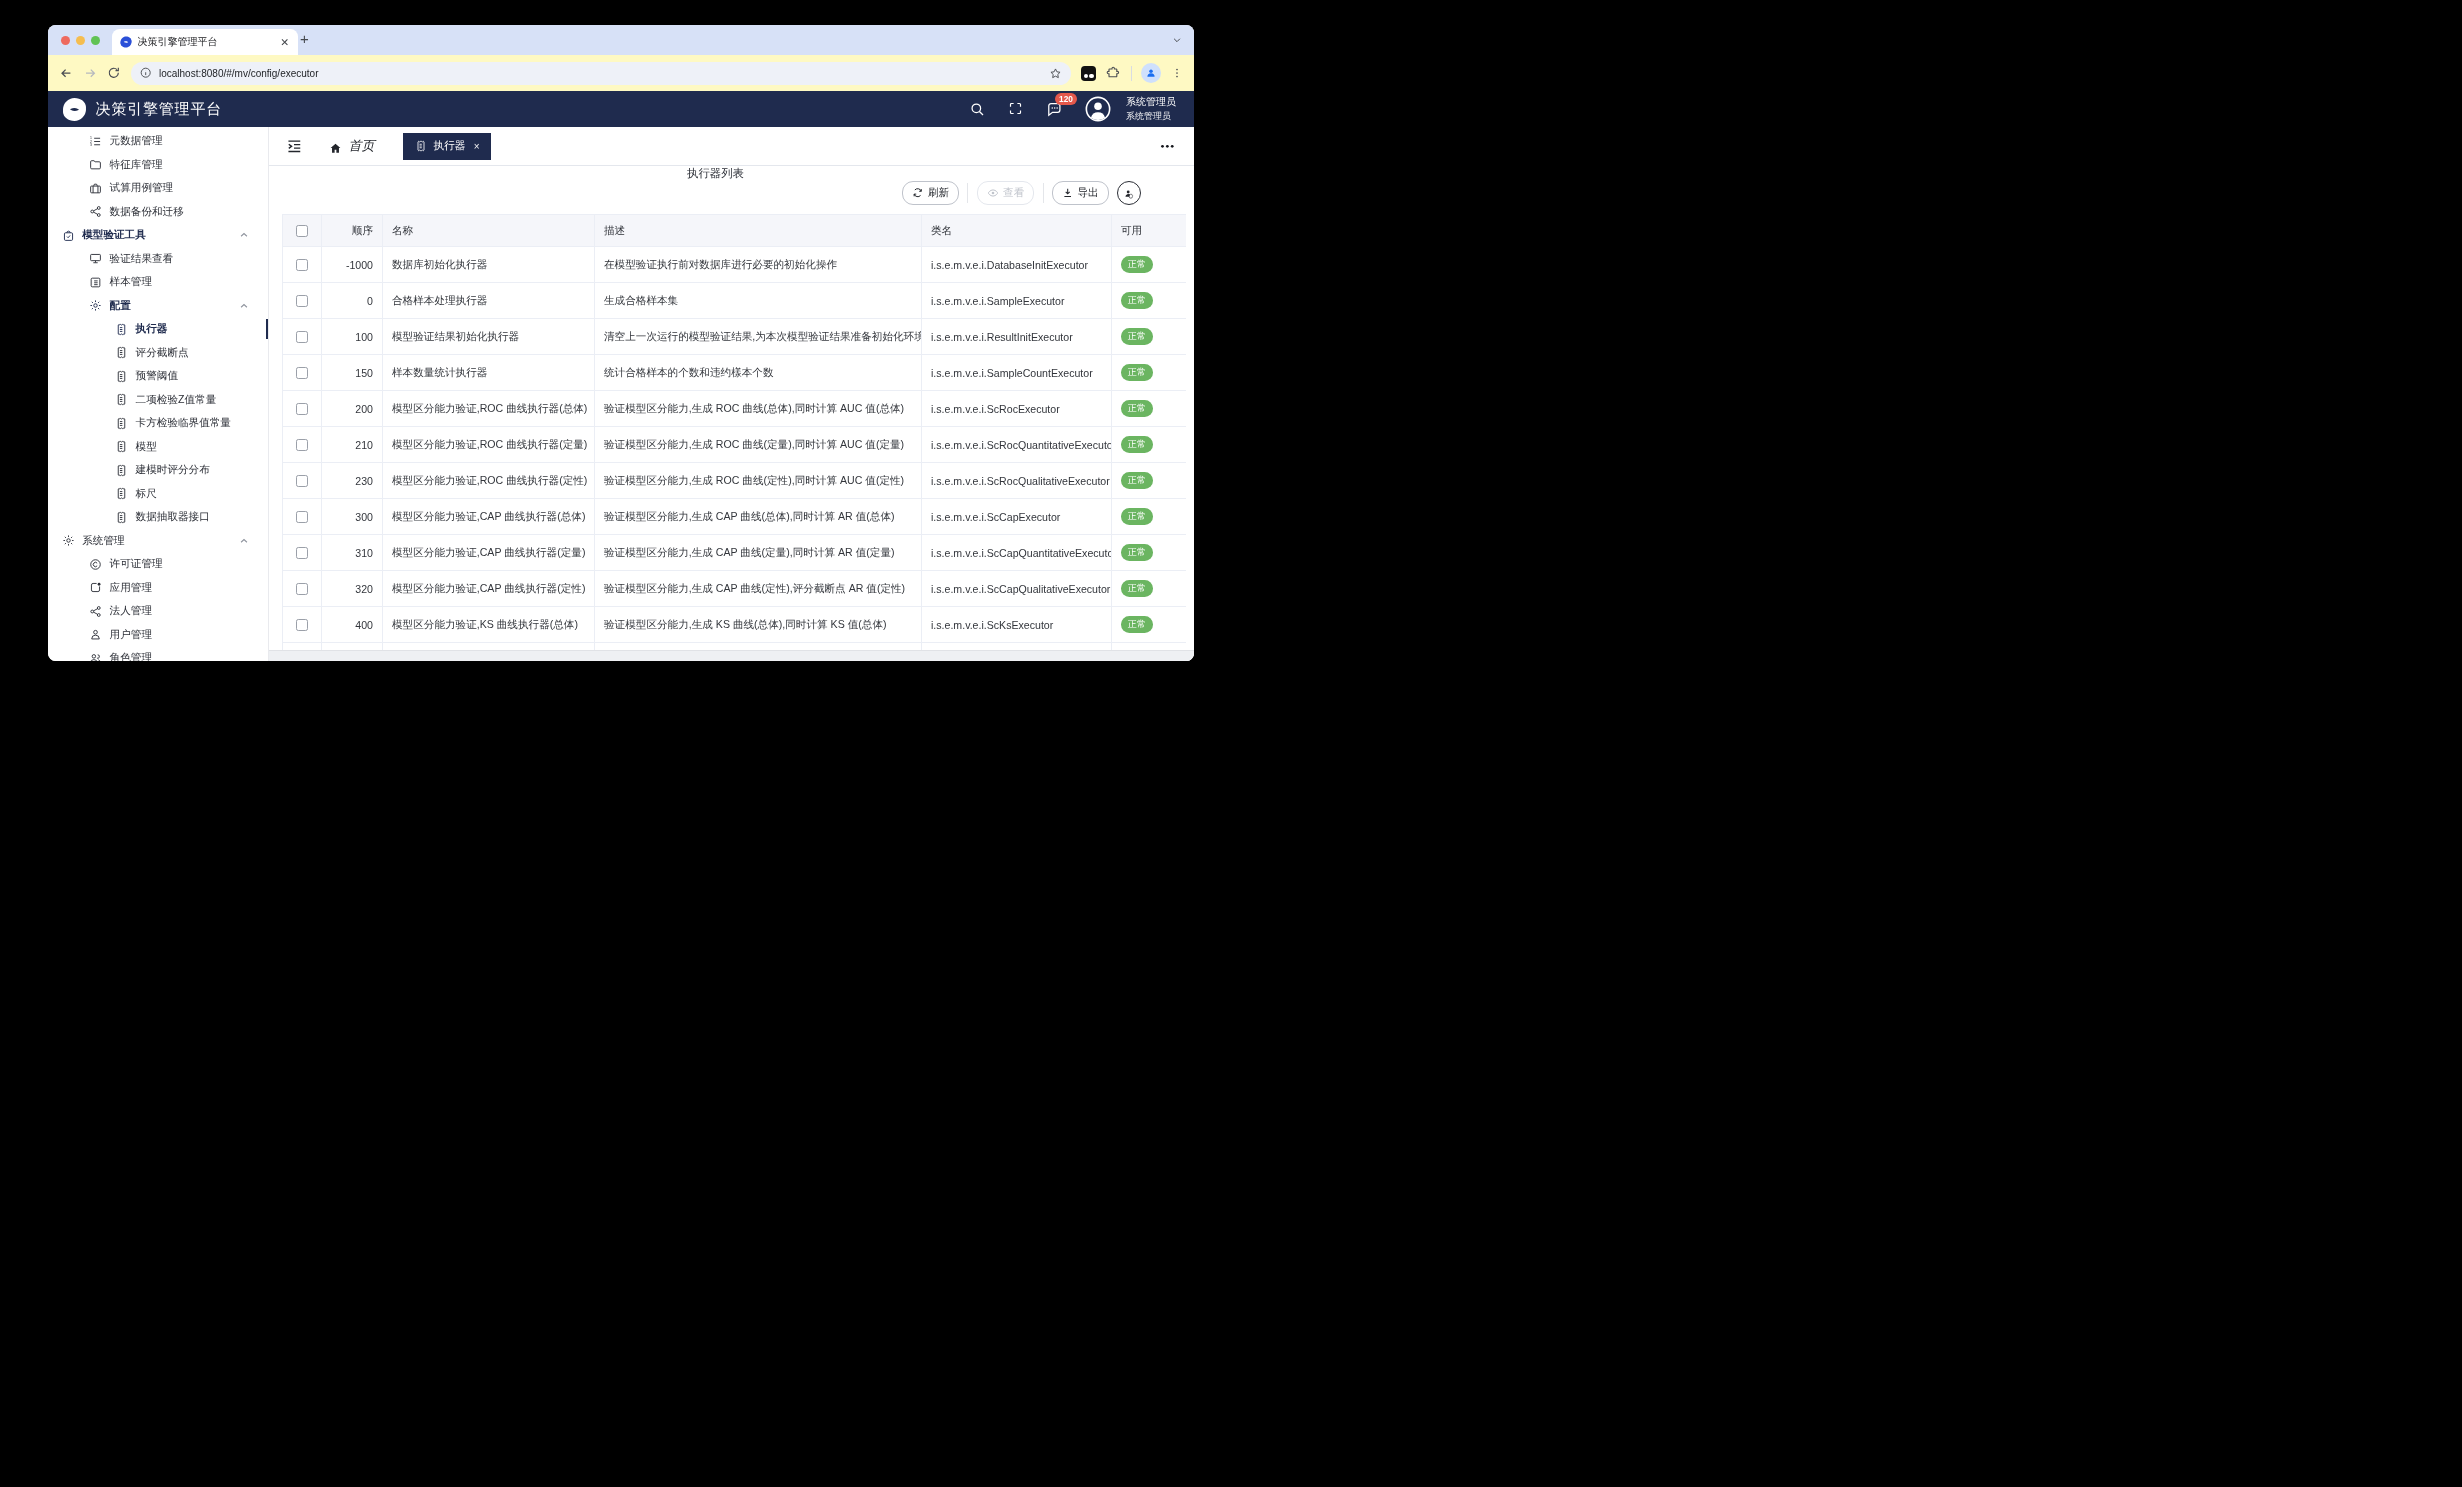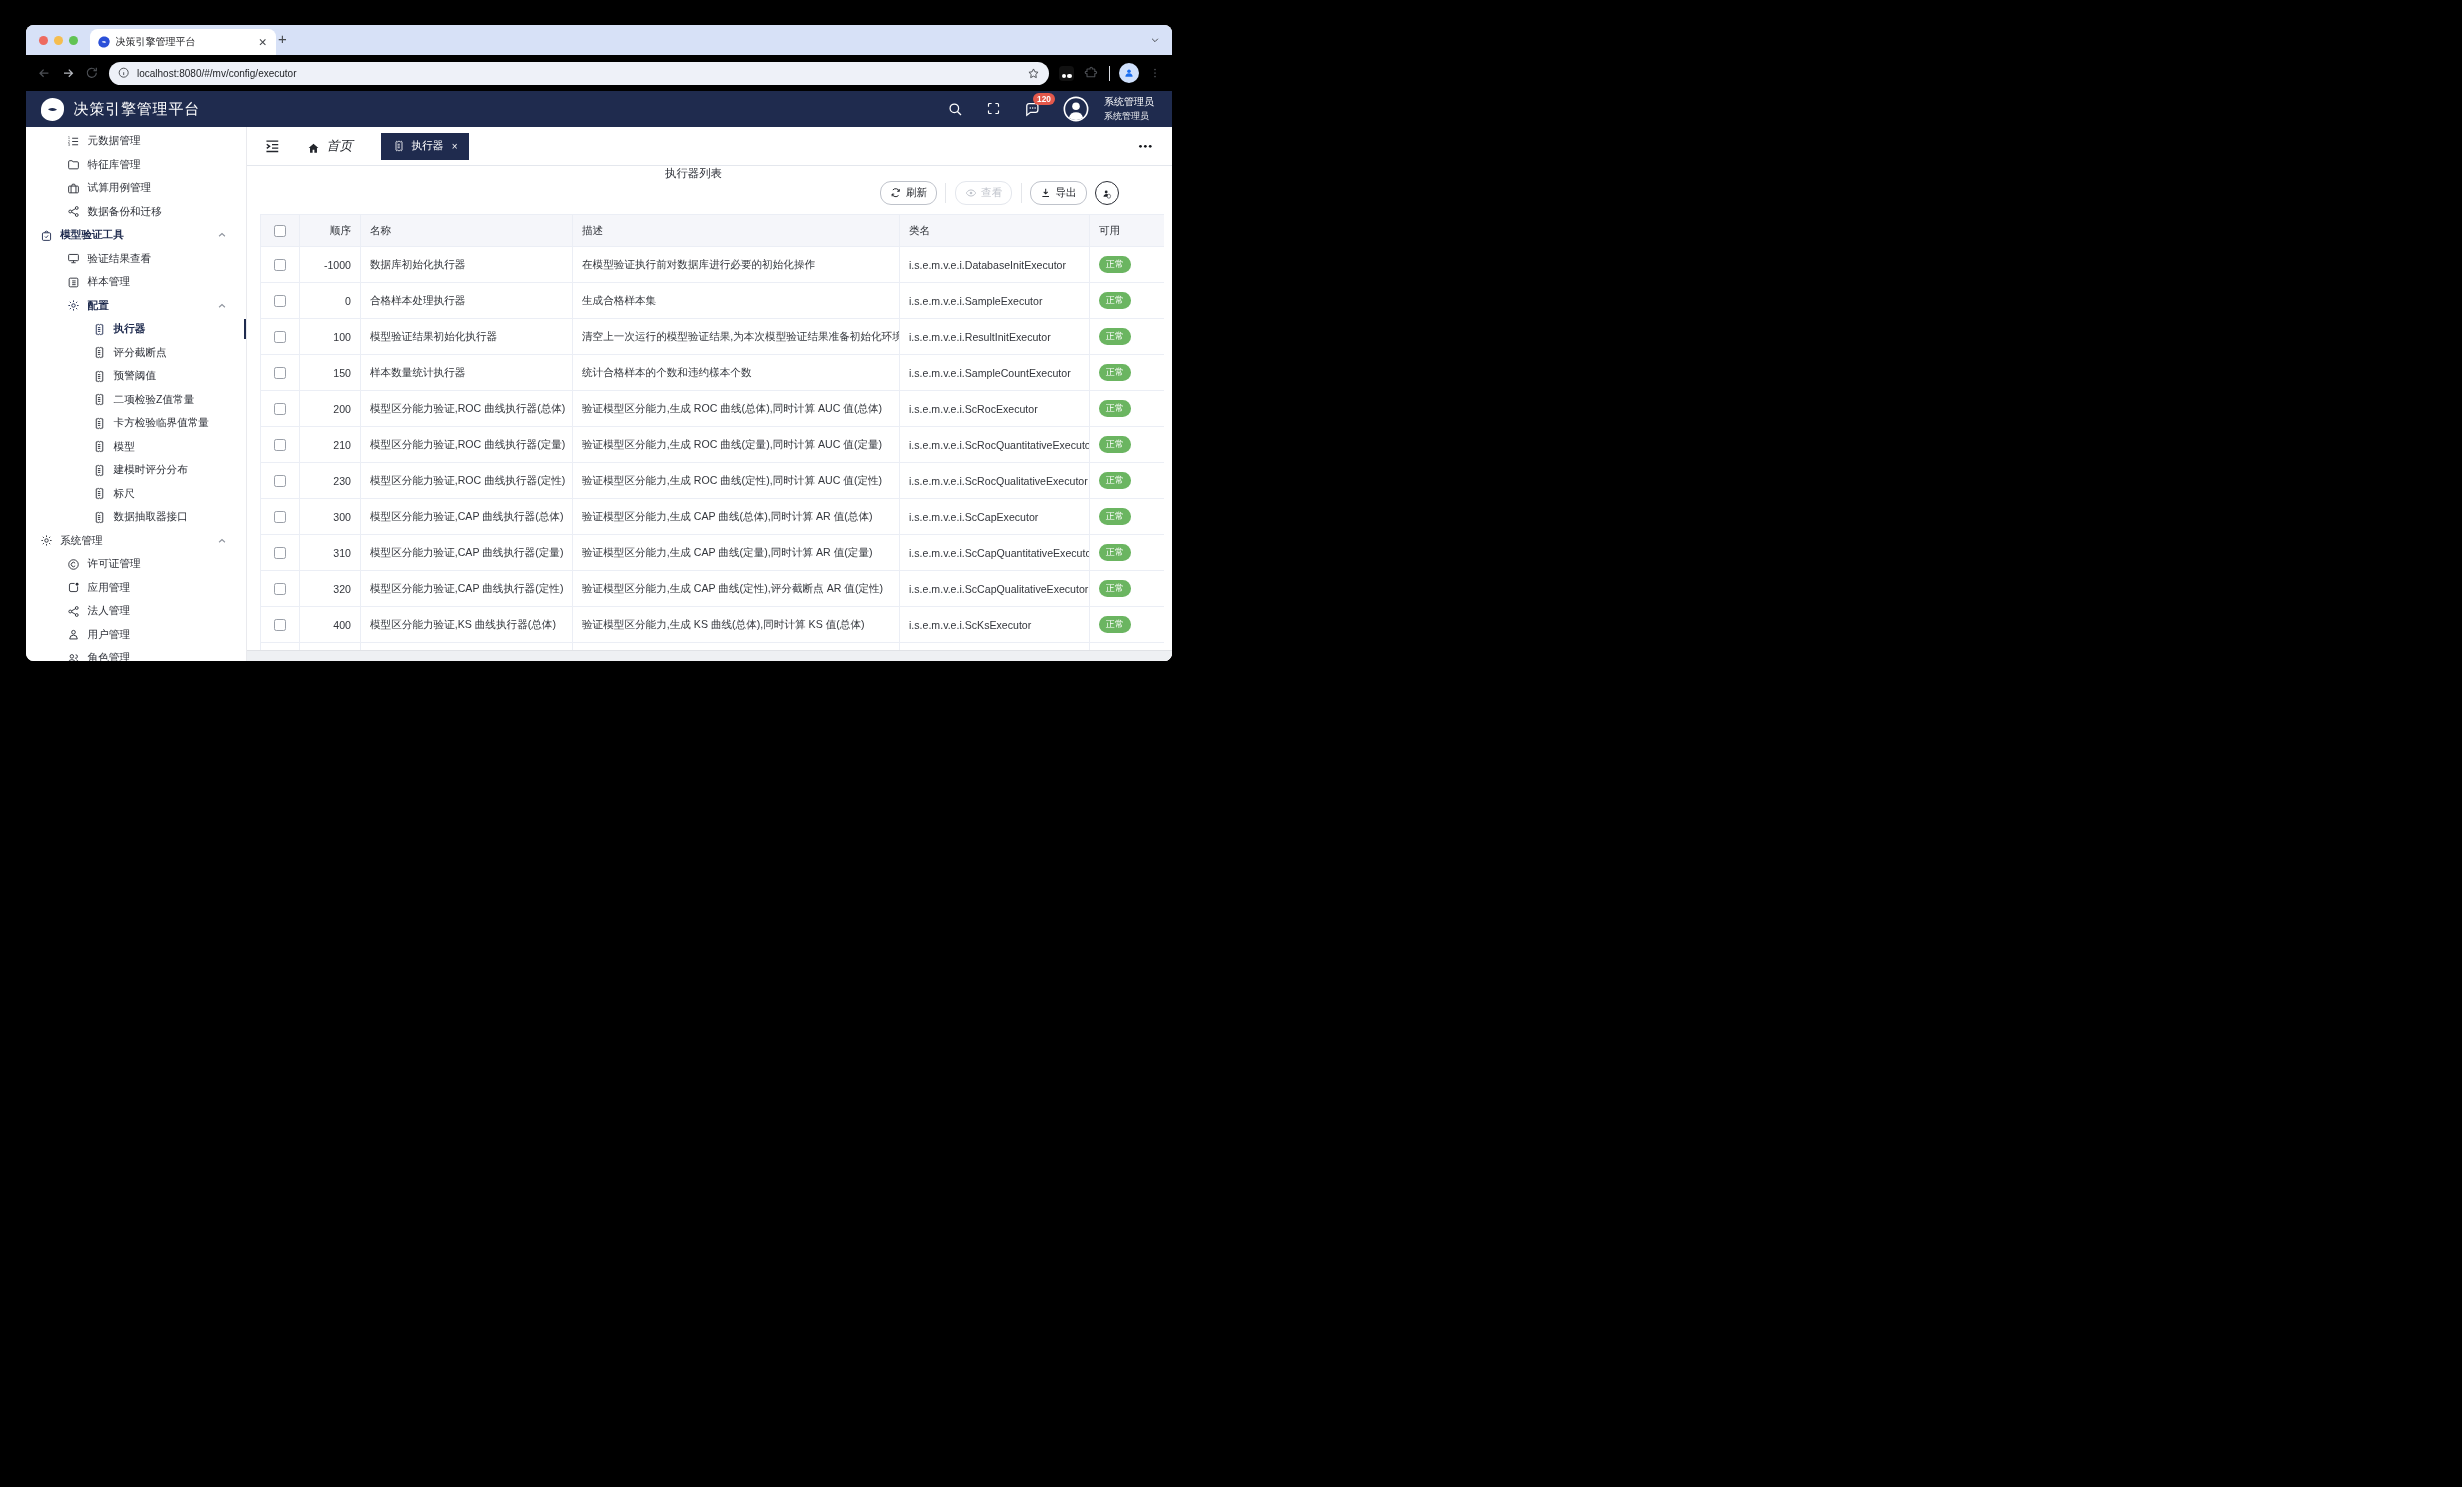--- a/index.html
+++ b/index.html
@@ -1,33 +1,33 @@
 <!DOCTYPE html>
 <html style="font-size:12px"><head>
 <meta charset="utf-8">
 <style>
   html,body{margin:0;padding:0;}
   body{width:1231px;height:744px;background:#000;position:relative;overflow:hidden;
        font-family:"Liberation Sans","DejaVu Sans",sans-serif;-webkit-font-smoothing:antialiased;}
   svg{display:block;}
-  .window{position:absolute;left:26px;top:25px;width:1146px;height:636px;border-radius:7.6px;
+  .window{position:absolute;left:48px;top:25px;width:1146px;height:636px;border-radius:7.6px;
           overflow:hidden;background:#fff;}
   
   .tabstrip{height:30px;background:#d7e1f7;position:relative;}
   .lights{position:absolute;left:13px;top:10.6px;display:flex;gap:6px;}
   .light{width:9px;height:9px;border-radius:50%;}
   .light.r{background:#ee6a5f}.light.y{background:#f5bd4f}.light.g{background:#61c354}
   .btab{position:absolute;left:64px;bottom:0;width:171px;height:26px;background:#fff;
         border-radius:7.6px 7.6px 0 0;display:flex;align-items:center;padding:0 7.6px;gap:6px;}
   .btab-title{font-size:10px;color:#202124;flex:1;white-space:nowrap;overflow:hidden;}
   .btab-close{font-size:10.6px;color:#45484d;padding:0 1.5px;}
   .newtab{position:absolute;left:252px;top:5.3px;font-size:15px;color:#45484d;font-weight:300;}
   .tabsearch{position:absolute;right:12px;top:10px;color:#4a4d52;}
   
-  .toolbar{height:36px;background:#000000;display:flex;align-items:center;padding:0 10.6px;gap:10px;}
+  .toolbar{height:36px;background:#fef9c3;display:flex;align-items:center;padding:0 10.6px;gap:10px;}
   .navic{color:#4c4f54;}
   .navic.dis{color:#b6b9bf;}
   .urlpill{flex:1;height:23px;background:#eef1f8;border-radius:11.4px;display:flex;align-items:center;
            padding:0 9px;gap:7.6px;}
   .urltext{flex:1;font-size:10px;color:#1d1f23;}
   .extdark{width:15px;height:15px;border-radius:3.8px;background:#111;position:relative;}
   .extdark i{position:absolute;bottom:2.3px;width:4.5px;height:4.5px;border-radius:50%;background:#fff;}
   .extdark i.l{left:2.3px}.extdark i.rr{right:2.3px}
   .tooldiv{width:0.8px;height:15px;background:#d9dce3;}
   .profile{width:20px;height:20px;border-radius:50%;background:#cfe0fc;display:flex;align-items:center;justify-content:center;}

